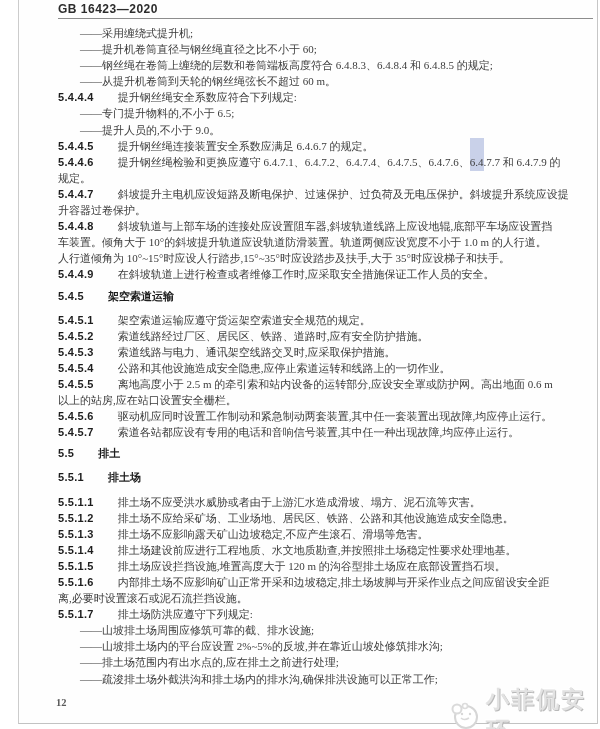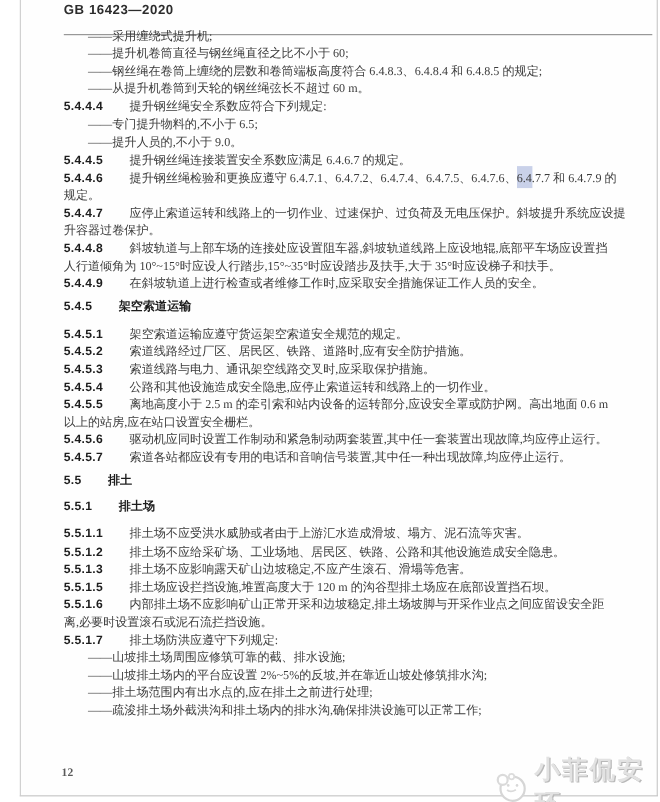--- a/index.html
+++ b/index.html
@@ -28,21 +28,21 @@
     border-right: 1px solid #c6c6c6;
     border-bottom: 1px solid #c2c2c2;
     background: #fefefe;
   }
   .doc-header {
     position: absolute;
     left: 58px;
     right: 7px;
     top: 2px;
     border-bottom: 1px solid #8d8d8d;
-    padding-bottom: 15px;
+    padding-bottom: 2px;
     font-family: "Liberation Sans", sans-serif;
     font-weight: bold;
     font-size: 12px;
     color: #2c2c2c;
     letter-spacing: 0.5px;
   }
   .content {
     position: absolute;
     left: 58px;
     top: 25px;
@@ -69,21 +69,21 @@
     margin-bottom: 8px;
     font-family: "Liberation Sans", sans-serif;
     font-weight: bold;
     color: #1d1d1d;
   }
   .line.heading + .line.heading {
     margin-top: 0;
   }
   .hl-mark {
     background: #c9d1e9;
-    padding: 5px 0 3px 0;
+    padding: 18px 0 3px 0;
   }
   .page-number {
     position: absolute;
     left: 56px;
     top: 697px;
     font-size: 10.5px;
     color: #5a5a5a;
     font-family: "Liberation Serif", serif;
     font-weight: bold;
   }
@@ -120,39 +120,41 @@
       <div class="line dash"><span>——采用缠绕式提升机;</span></div>
       <div class="line dash"><span>——提升机卷筒直径与钢丝绳直径之比不小于 60;</span></div>
       <div class="line dash"><span>——钢丝绳在卷筒上缠绕的层数和卷筒端板高度符合 6.4.8.3、6.4.8.4 和 6.4.8.5 的规定;</span></div>
       <div class="line dash"><span>——从提升机卷筒到天轮的钢丝绳弦长不超过 60 m。</span></div>
       <div class="line clause"><span class="num">5.4.4.4</span><span>提升钢丝绳安全系数应符合下列规定:</span></div>
       <div class="line dash"><span>——专门提升物料的,不小于 6.5;</span></div>
       <div class="line dash"><span>——提升人员的,不小于 9.0。</span></div>
       <div class="line clause"><span class="num">5.4.4.5</span><span>提升钢丝绳连接装置安全系数应满足 6.4.6.7 的规定。</span></div>
       <div class="line clause"><span class="num">5.4.4.6</span><span>提升钢丝绳检验和更换应遵守 6.4.7.1、6.4.7.2、6.4.7.4、6.4.7.5、6.4.7.6、</span><span class="hl-mark">6.4</span><span>.7.7 和 6.4.7.9 的</span></div>
       <div class="line cont"><span>规定。</span></div>
-      <div class="line clause"><span class="num">5.4.4.7</span><span>应停止索道运转和线路上的一切作业、过速保护、过负荷及无电压保护。斜坡提升系统应设提</span></div>
+      <div class="line clause"><span class="num">5.4.4.7</span><span>斜坡提升主电机应设短路及断电保护、过速保护、过负荷及无电压保护。斜坡提升系统应设提</span></div>
       <div class="line cont"><span>升容器过卷保护。</span></div>
       <div class="line clause"><span class="num">5.4.4.8</span><span>斜坡轨道与上部车场的连接处应设置阻车器,斜坡轨道线路上应设地辊,底部平车场应设置挡</span></div>
+      <div class="line cont"><span>车装置。倾角大于 10°的斜坡提升轨道应设轨道防滑装置。轨道两侧应设宽度不小于 1.0 m 的人行道。</span></div>
       <div class="line cont"><span>人行道倾角为 10°~15°时应设人行踏步,15°~35°时应设踏步及扶手,大于 35°时应设梯子和扶手。</span></div>
       <div class="line clause"><span class="num">5.4.4.9</span><span>在斜坡轨道上进行检查或者维修工作时,应采取安全措施保证工作人员的安全。</span></div>
       <div class="line heading"><span class="num">5.4.5</span><span>架空索道运输</span></div>
       <div class="line clause"><span class="num">5.4.5.1</span><span>架空索道运输应遵守货运架空索道安全规范的规定。</span></div>
       <div class="line clause"><span class="num">5.4.5.2</span><span>索道线路经过厂区、居民区、铁路、道路时,应有安全防护措施。</span></div>
       <div class="line clause"><span class="num">5.4.5.3</span><span>索道线路与电力、通讯架空线路交叉时,应采取保护措施。</span></div>
       <div class="line clause"><span class="num">5.4.5.4</span><span>公路和其他设施造成安全隐患,应停止索道运转和线路上的一切作业。</span></div>
       <div class="line clause"><span class="num">5.4.5.5</span><span>离地高度小于 2.5 m 的牵引索和站内设备的运转部分,应设安全罩或防护网。高出地面 0.6 m</span></div>
       <div class="line cont"><span>以上的站房,应在站口设置安全栅栏。</span></div>
       <div class="line clause"><span class="num">5.4.5.6</span><span>驱动机应同时设置工作制动和紧急制动两套装置,其中任一套装置出现故障,均应停止运行。</span></div>
       <div class="line clause"><span class="num">5.4.5.7</span><span>索道各站都应设有专用的电话和音响信号装置,其中任一种出现故障,均应停止运行。</span></div>
       <div class="line heading"><span class="num">5.5</span><span>排土</span></div>
       <div class="line heading"><span class="num">5.5.1</span><span>排土场</span></div>
       <div class="line clause"><span class="num">5.5.1.1</span><span>排土场不应受洪水威胁或者由于上游汇水造成滑坡、塌方、泥石流等灾害。</span></div>
       <div class="line clause"><span class="num">5.5.1.2</span><span>排土场不应给采矿场、工业场地、居民区、铁路、公路和其他设施造成安全隐患。</span></div>
       <div class="line clause"><span class="num">5.5.1.3</span><span>排土场不应影响露天矿山边坡稳定,不应产生滚石、滑塌等危害。</span></div>
+      <div class="line clause"><span class="num">5.5.1.4</span><span>排土场建设前应进行工程地质、水文地质勘查,并按照排土场稳定性要求处理地基。</span></div>
       <div class="line clause"><span class="num">5.5.1.5</span><span>排土场应设拦挡设施,堆置高度大于 120 m 的沟谷型排土场应在底部设置挡石坝。</span></div>
       <div class="line clause"><span class="num">5.5.1.6</span><span>内部排土场不应影响矿山正常开采和边坡稳定,排土场坡脚与开采作业点之间应留设安全距</span></div>
       <div class="line cont"><span>离,必要时设置滚石或泥石流拦挡设施。</span></div>
       <div class="line clause"><span class="num">5.5.1.7</span><span>排土场防洪应遵守下列规定:</span></div>
       <div class="line dash"><span>——山坡排土场周围应修筑可靠的截、排水设施;</span></div>
       <div class="line dash"><span>——山坡排土场内的平台应设置 2%~5%的反坡,并在靠近山坡处修筑排水沟;</span></div>
       <div class="line dash"><span>——排土场范围内有出水点的,应在排土之前进行处理;</span></div>
       <div class="line dash"><span>——疏浚排土场外截洪沟和排土场内的排水沟,确保排洪设施可以正常工作;</span></div>
     </div>
 

